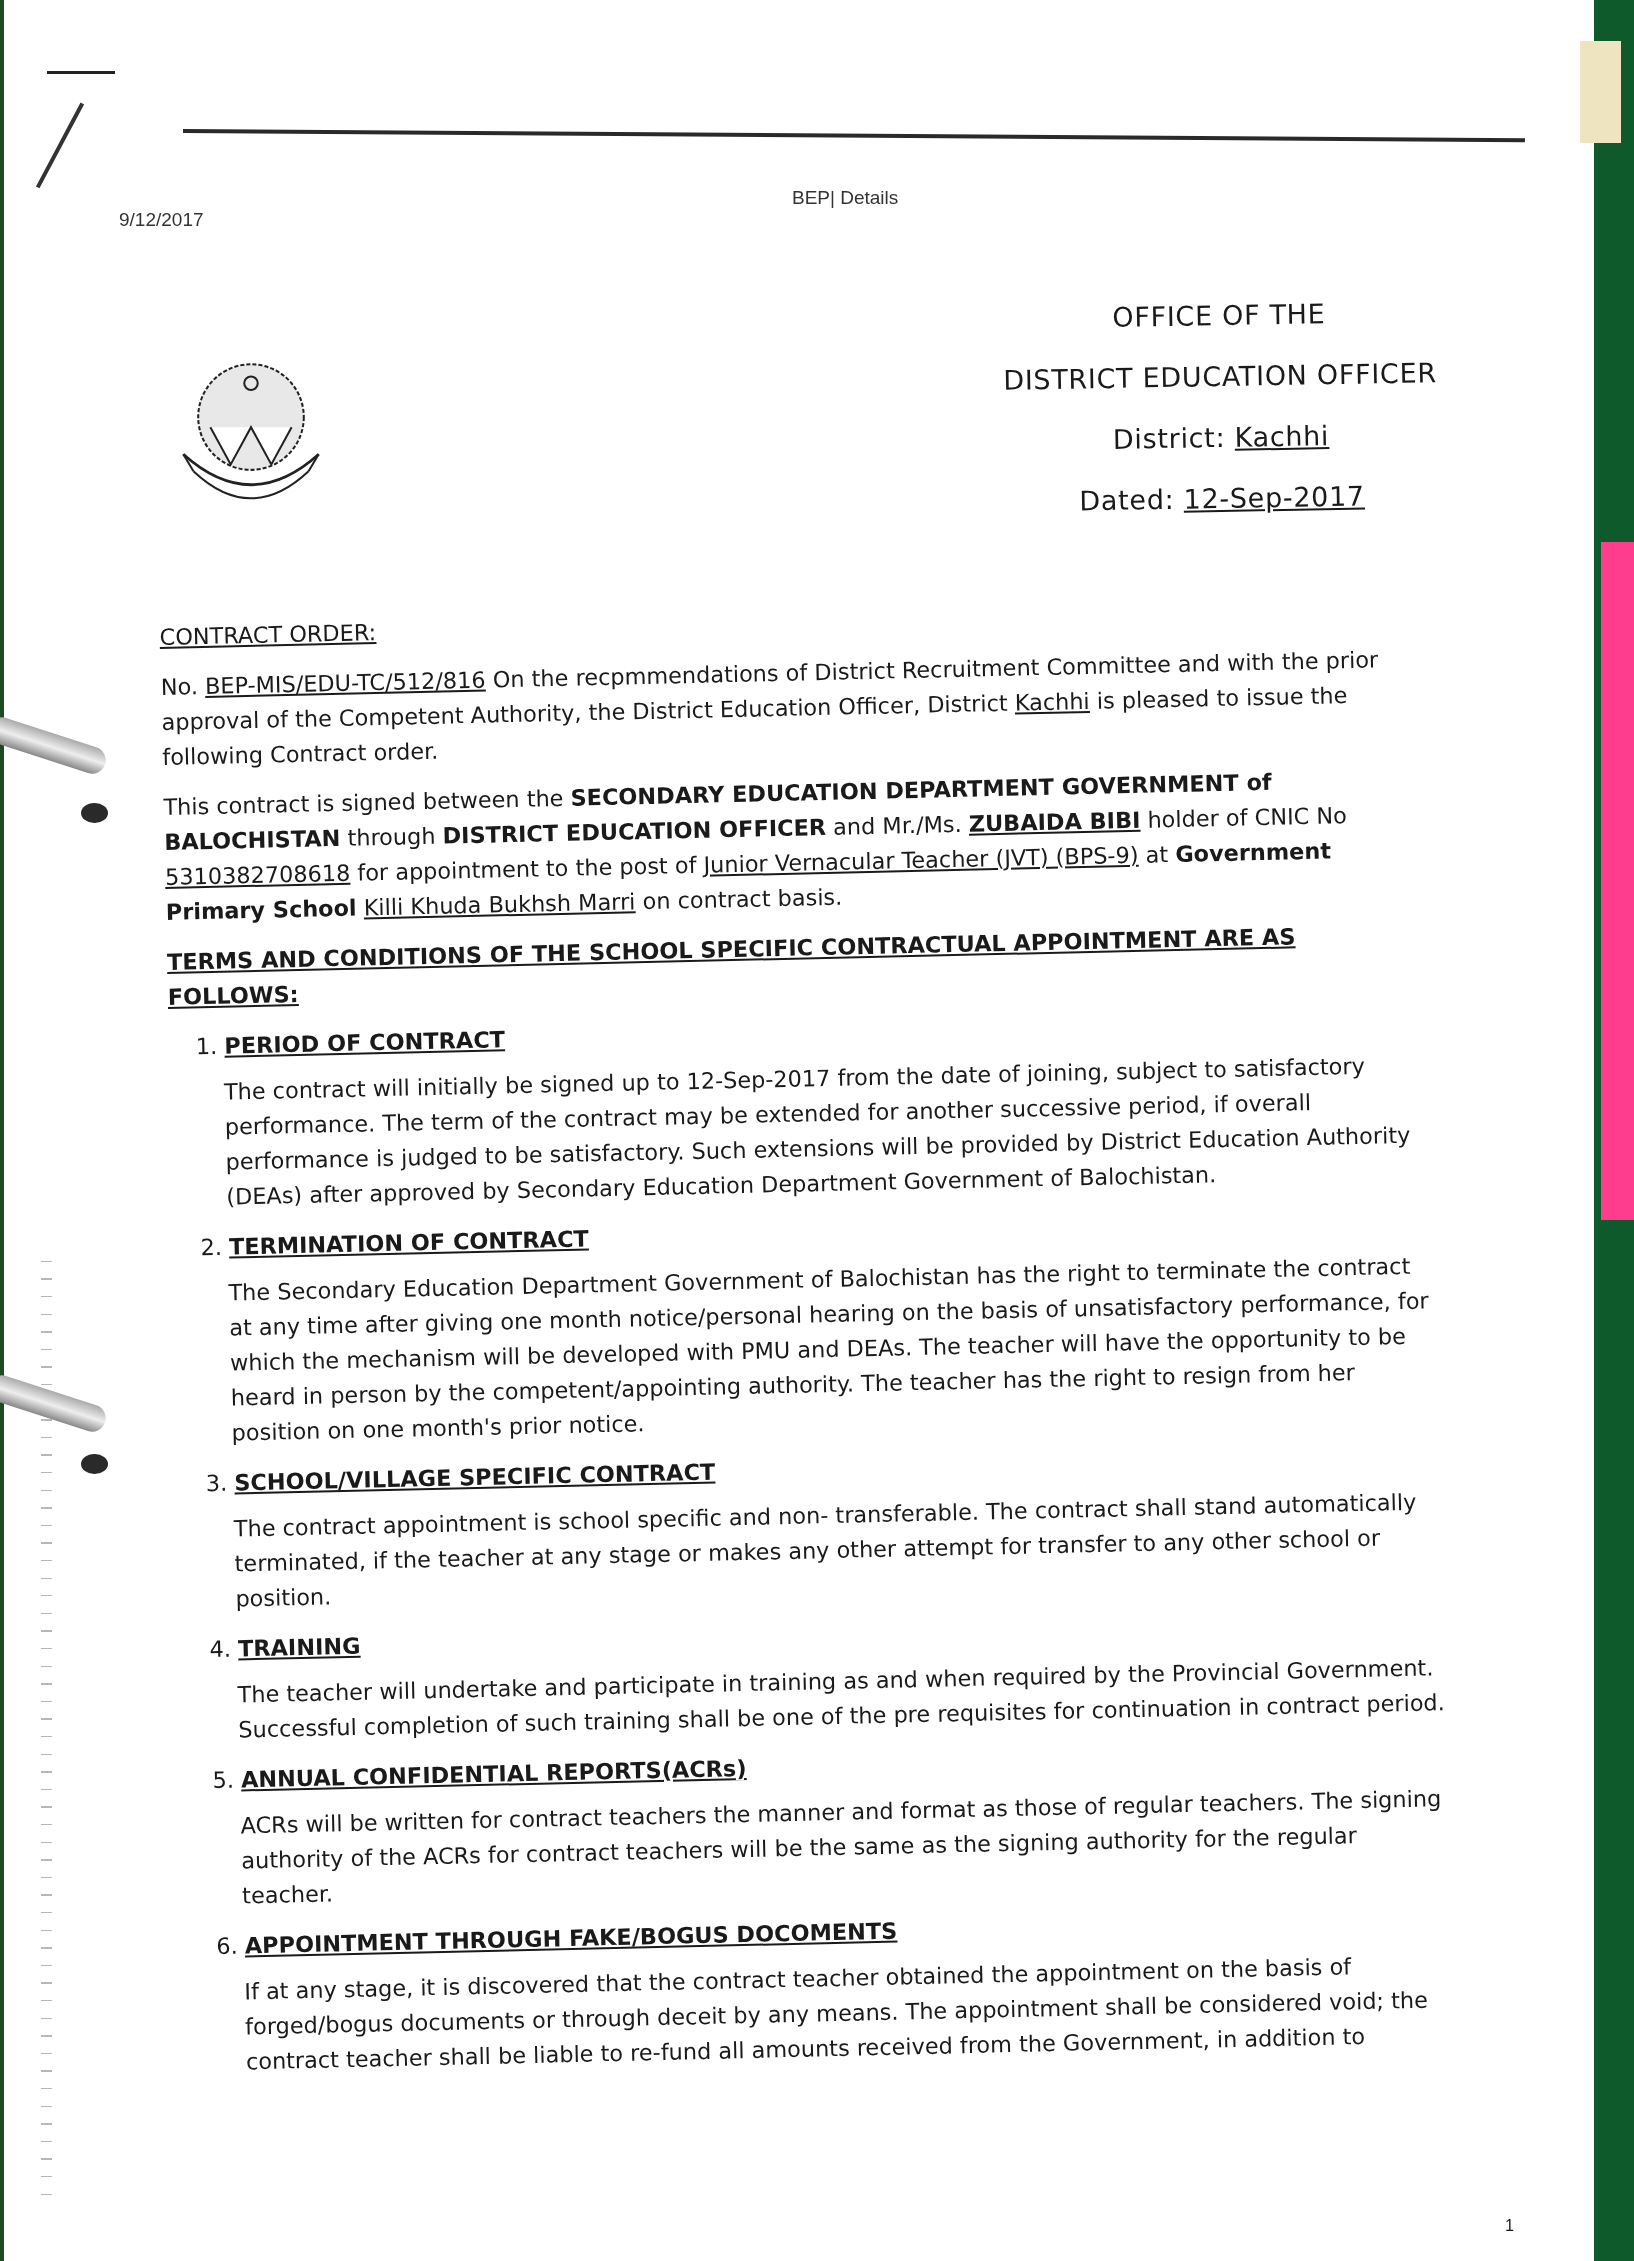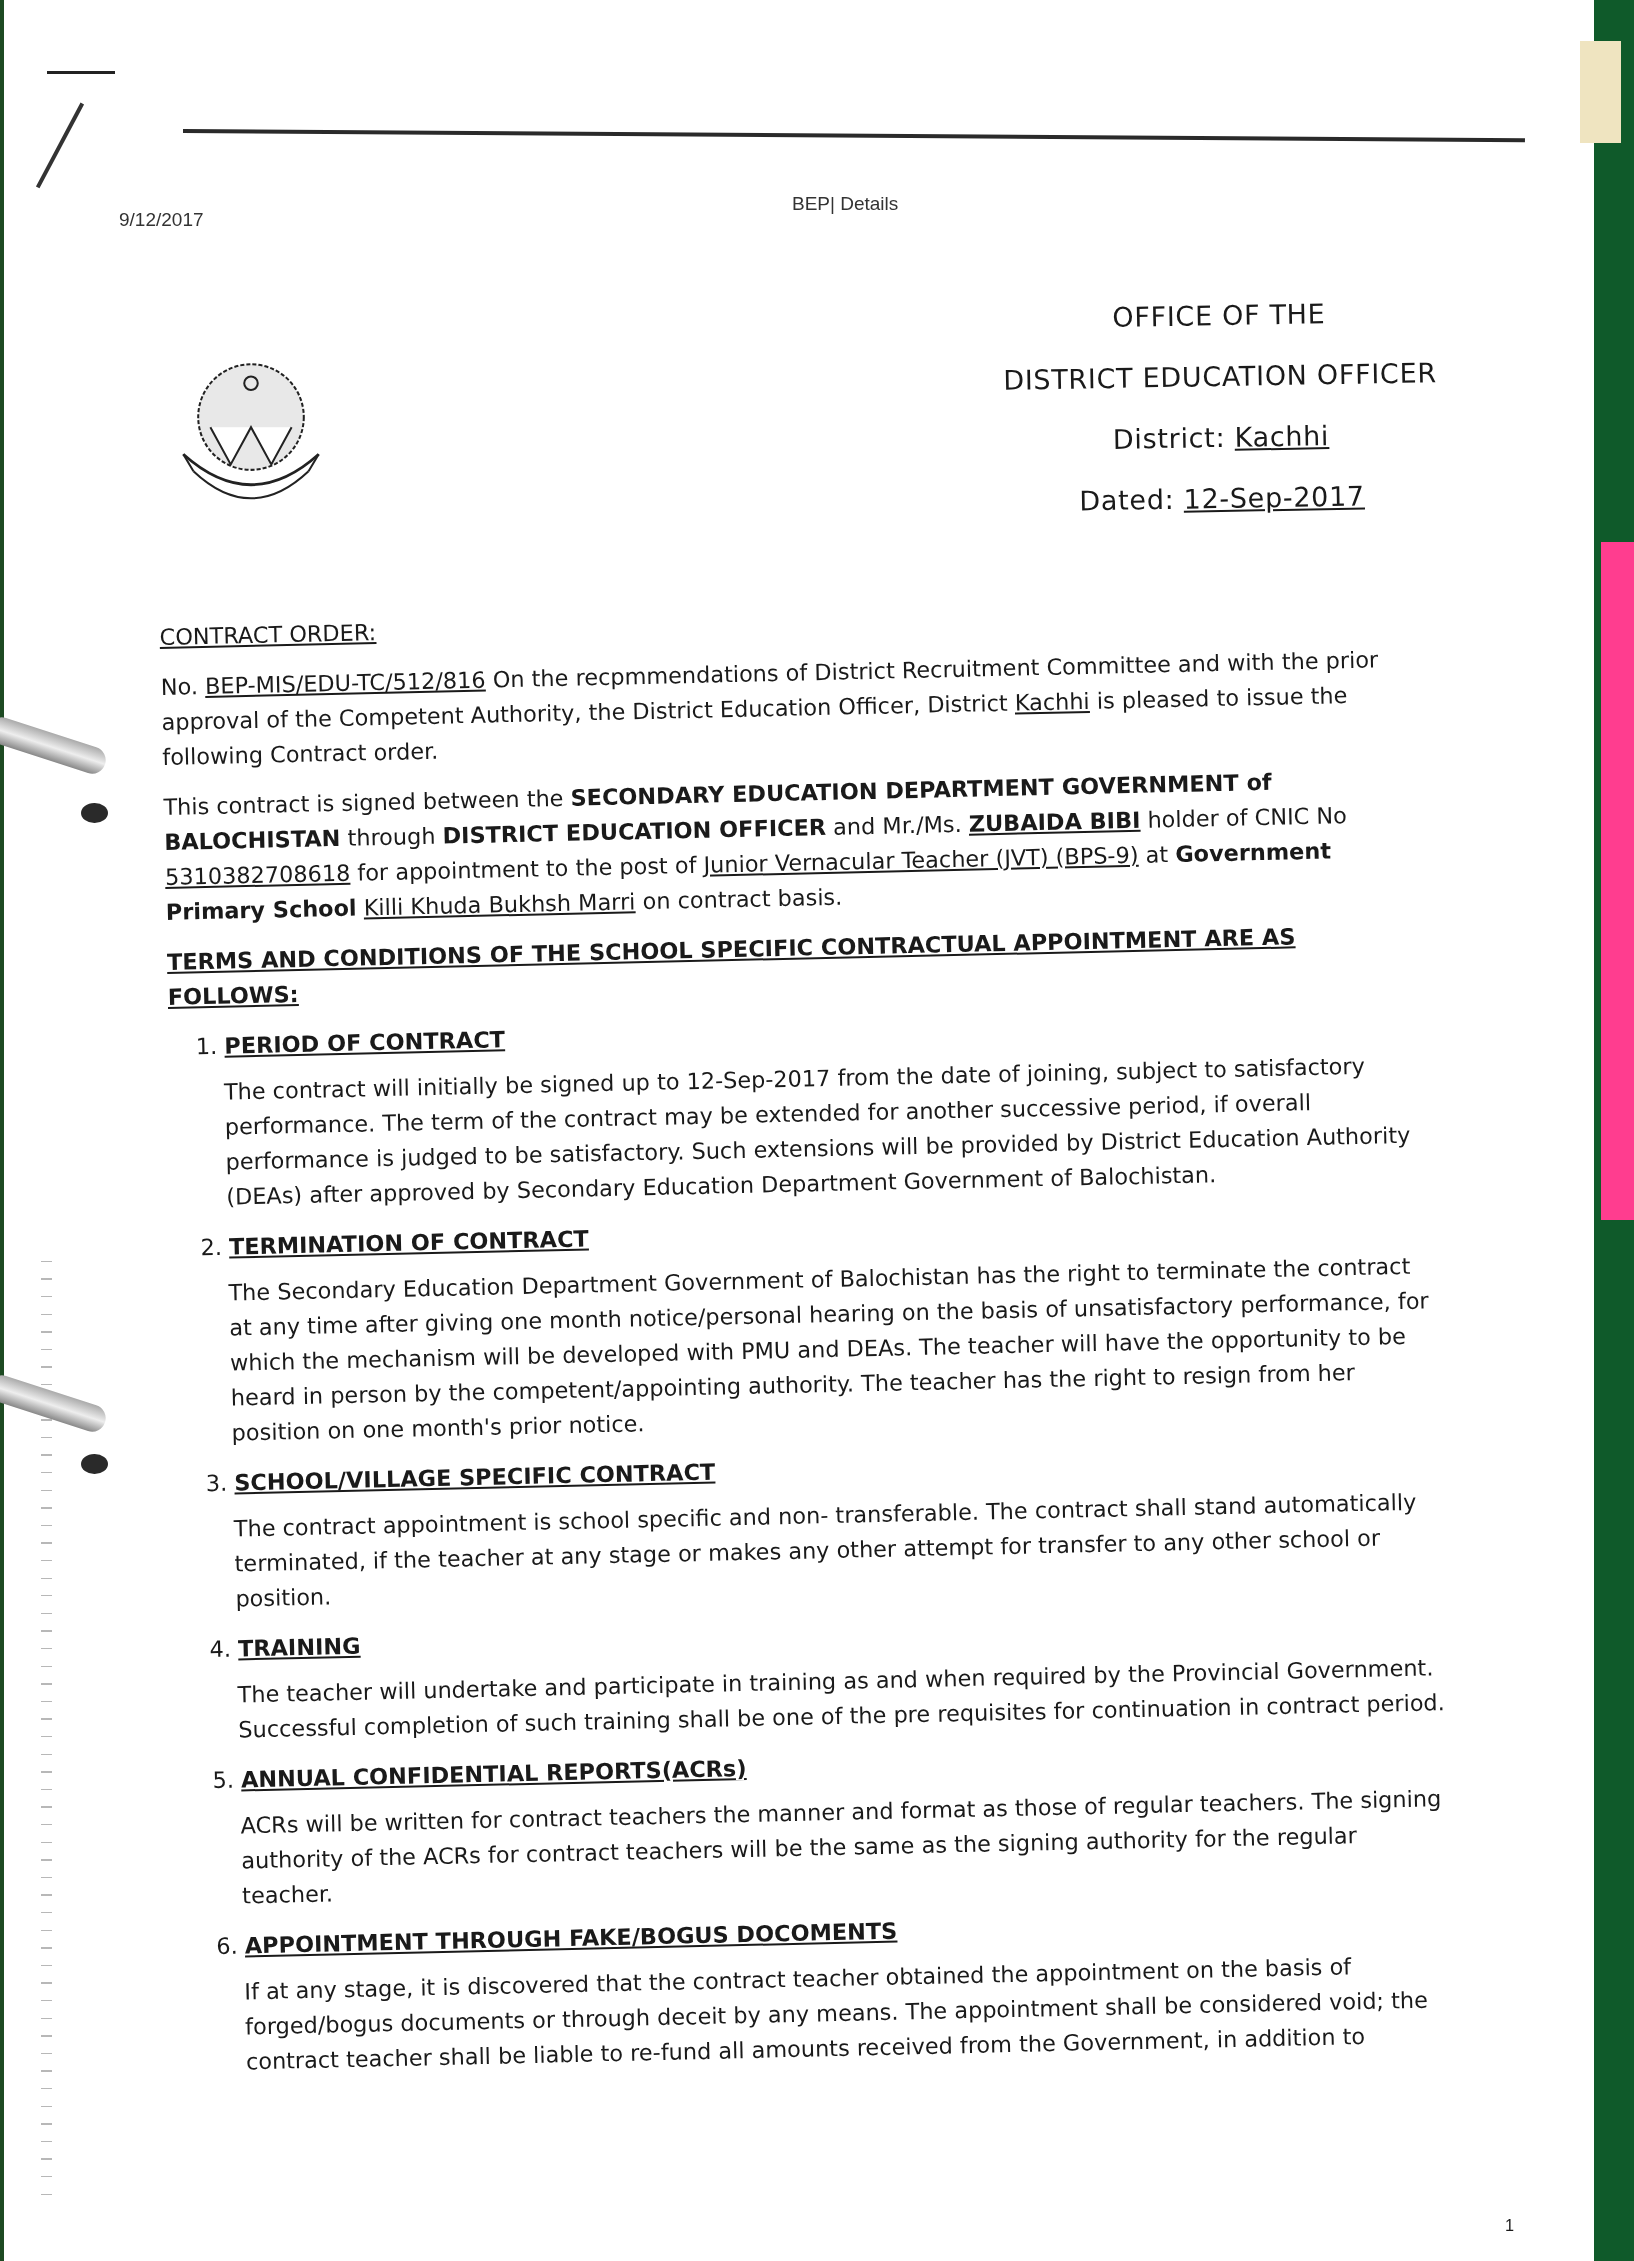--- a/index.html
+++ b/index.html
@@ -11,21 +11,21 @@
     .green-edge { position:absolute; top:0; right:0; width:41px; height:2261px; background:#0f5a2a; }
     .green-edge-left { position:absolute; top:0; left:0; width:4.1px; height:2261px; background:#1d4a22; }
     .tape { position:absolute; top:41px; right:13.6px; width:41px; height:102px; background:#efe4c0; }
     .pink-tab { position:absolute; top:542px; right:0; width:34px; height:678px; background:#ff3d8f; }
     .page { position:absolute; left:0; top:0; width:1594px; height:1608px; }
     .rule { position:absolute; left:183px; top:129px; width:1342px; height:4.1px; background:#2a2a2a; transform:rotate(0.4deg); transform-origin:left; }
     .corner-mark { position:absolute; left:47px; top:71px; width:68px; height:2.7px; background:#222; }
     .slash { position:absolute; left:58px; top:98px; width:4.1px; height:95px; background:#333; transform:rotate(28deg); }
     .header-small { position:absolute; font-family:"Liberation Sans", sans-serif; font-size:19px; color:#333; }
     .date-small { left:119px; top:209px; }
-    .bep { left:792px; top:193px; }
+    .bep { left:792px; top:187px; }
     .office {
       position:absolute; left:990px; top:285px; width:461px; text-align:center;
       font-size:27px; line-height:61px; font-weight:normal; letter-spacing:0.7px;
       transform:rotate(-1deg);
     }
     .office u { text-decoration:underline; }
     .seal { position:absolute; left:163px; top:346px; width:176px; height:176px; }
     .body {
       position:absolute; left:159px; top:610px; width:1261px;
       font-size:22.4px; line-height:35px; transform:rotate(-1.3deg); transform-origin:left top;

